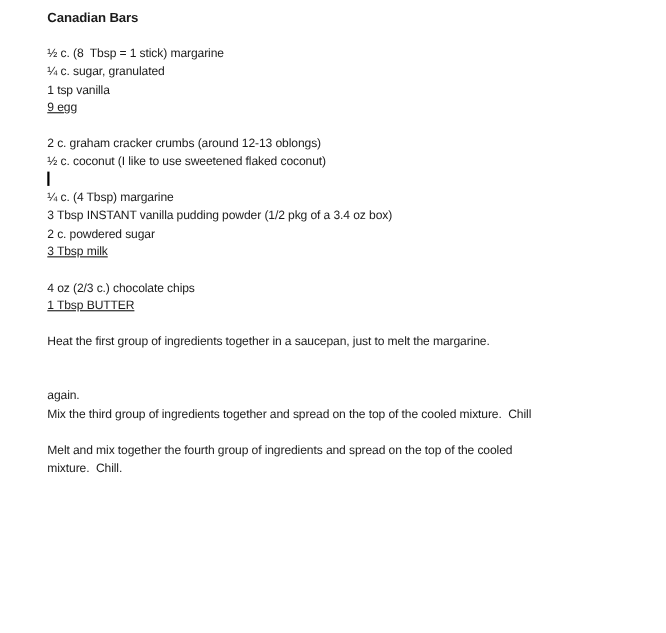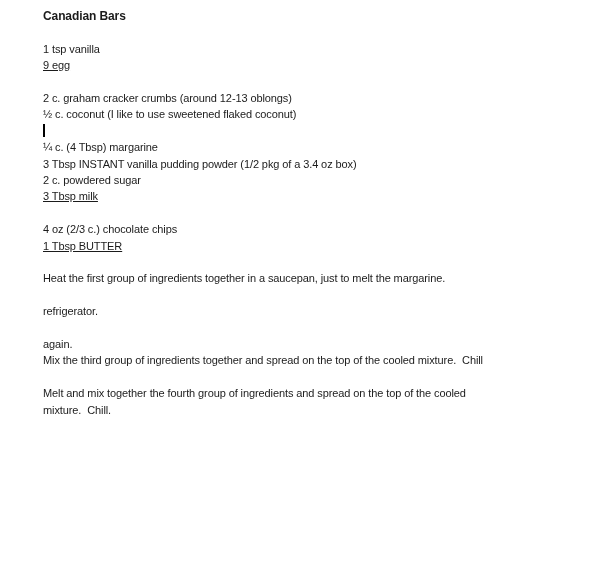--- a/index.html
+++ b/index.html
@@ -50,37 +50,38 @@
     50%, 100% { opacity: 0; }
   }
 </style>
 </head>
 <body>
 
 <div class="page" style="background: rgb(255, 255, 255); color: rgb(27, 27, 27);">
   <div class="doc" id="doc-lines">
       <div class="line bold"><span class="txt">Canadian Bars</span></div>
       <div class="line"><span class="txt"></span></div>
+      <div class="line"><span class="txt">½ c. (8  Tbsp = 1 stick) margarine</span></div>
+      <div class="line"><span class="txt">¼ c. sugar, granulated</span></div>
       <div class="line"><span class="txt">1 tsp vanilla</span></div>
       <div class="line"><span class="txt underline">9 egg</span></div>
       <div class="line"><span class="txt"></span></div>
       <div class="line"><span class="txt">2 c. graham cracker crumbs (around 12-13 oblongs)</span></div>
       <div class="line"><span class="txt">½ c. coconut (I like to use sweetened flaked coconut)</span></div>
       <div class="line"><span class="txt"></span><span class="caret" style="background: rgb(0, 0, 0);"></span></div>
       <div class="line"><span class="txt">¼ c. (4 Tbsp) margarine</span></div>
       <div class="line"><span class="txt">3 Tbsp INSTANT vanilla pudding powder (1/2 pkg of a 3.4 oz box)</span></div>
       <div class="line"><span class="txt">2 c. powdered sugar</span></div>
       <div class="line"><span class="txt underline">3 Tbsp milk</span></div>
       <div class="line"><span class="txt"></span></div>
       <div class="line"><span class="txt">4 oz (2/3 c.) chocolate chips</span></div>
       <div class="line"><span class="txt underline">1 Tbsp BUTTER</span></div>
       <div class="line"><span class="txt"></span></div>
       <div class="line"><span class="txt">Heat the first group of ingredients together in a saucepan, just to melt the margarine.</span></div>
       <div class="line"><span class="txt"></span></div>
-      <div class="line"><span class="txt">refrigerator.</span></div>
       <div class="line"><span class="txt"></span></div>
       <div class="line"><span class="txt">again.</span></div>
       <div class="line"><span class="txt">Mix the third group of ingredients together and spread on the top of the cooled mixture.  Chill</span></div>
       <div class="line"><span class="txt"></span></div>
       <div class="line"><span class="txt">Melt and mix together the fourth group of ingredients and spread on the top of the cooled</span></div>
       <div class="line"><span class="txt">mixture.  Chill.</span></div>
       <div class="line"><span class="txt"></span></div>
     </div>
 </div>
 

